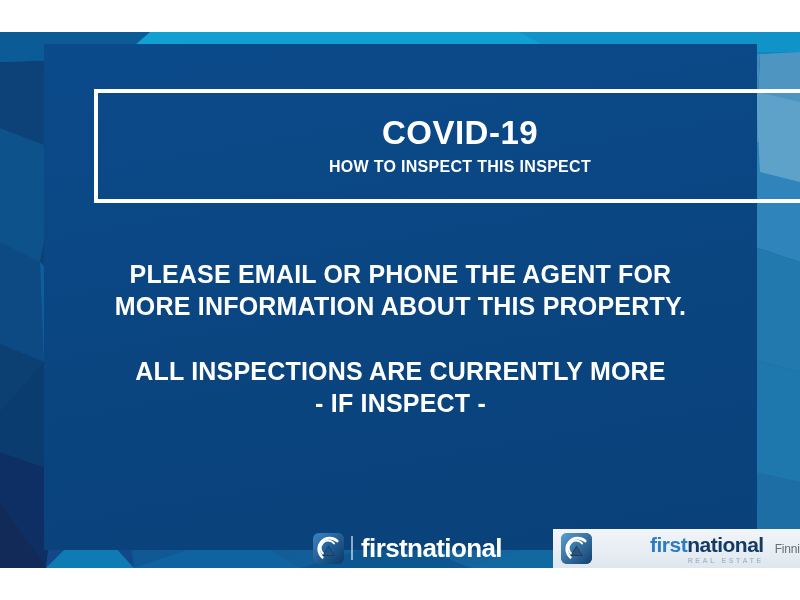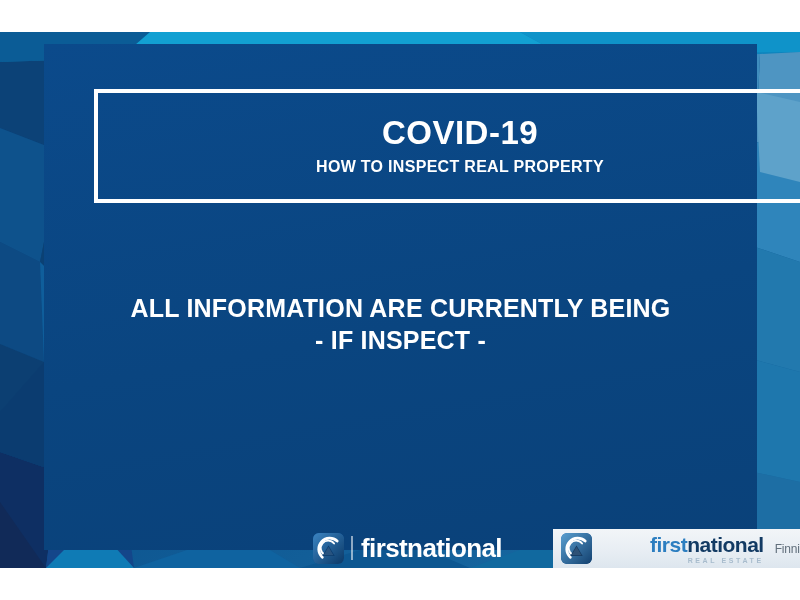--- a/index.html
+++ b/index.html
@@ -229,30 +229,34 @@
       <polygon points="134,536 300,536 240,500" fill="#0f63a0"></polygon>
       <polygon points="300,536 470,536 400,506" fill="#0d5791"></polygon>
       <polygon points="470,536 640,536 570,500" fill="#11699f"></polygon>
       <polygon points="640,536 742,536 690,504" fill="#1a74aa"></polygon>
     </svg>
 
     <div id="navy-panel">
 
       <div id="header-frame">
         <div id="header-title">COVID-19</div>
-        <div id="header-subtitle">HOW TO INSPECT REAL PROPERTY</div>
+        <div id="header-subtitle">HOW TO INSPECT THIS INSPECT</div>
       </div>
 
       <div id="body-copy">
 
+        <div class="para">
+          <span class="ln">PLEASE EMAIL OR PHONE THE AGENT FOR</span>
+          <span class="ln">MORE INFORMATION ABOUT THIS PROPERTY.</span>
+        </div>
 
         <div id="para-gap"></div>
 
         <div class="para">
-          <span class="ln">ALL INFORMATION ARE CURRENTLY BEING</span>
+          <span class="ln">ALL INSPECTIONS ARE CURRENTLY MORE</span>
           <span class="ln">- IF INSPECT -</span>
         </div>
 
       </div>
     </div>
 
     <div id="footer">
 
       <div id="logo-primary">
         <svg class="fn-mark" viewBox="0 0 100 100">

